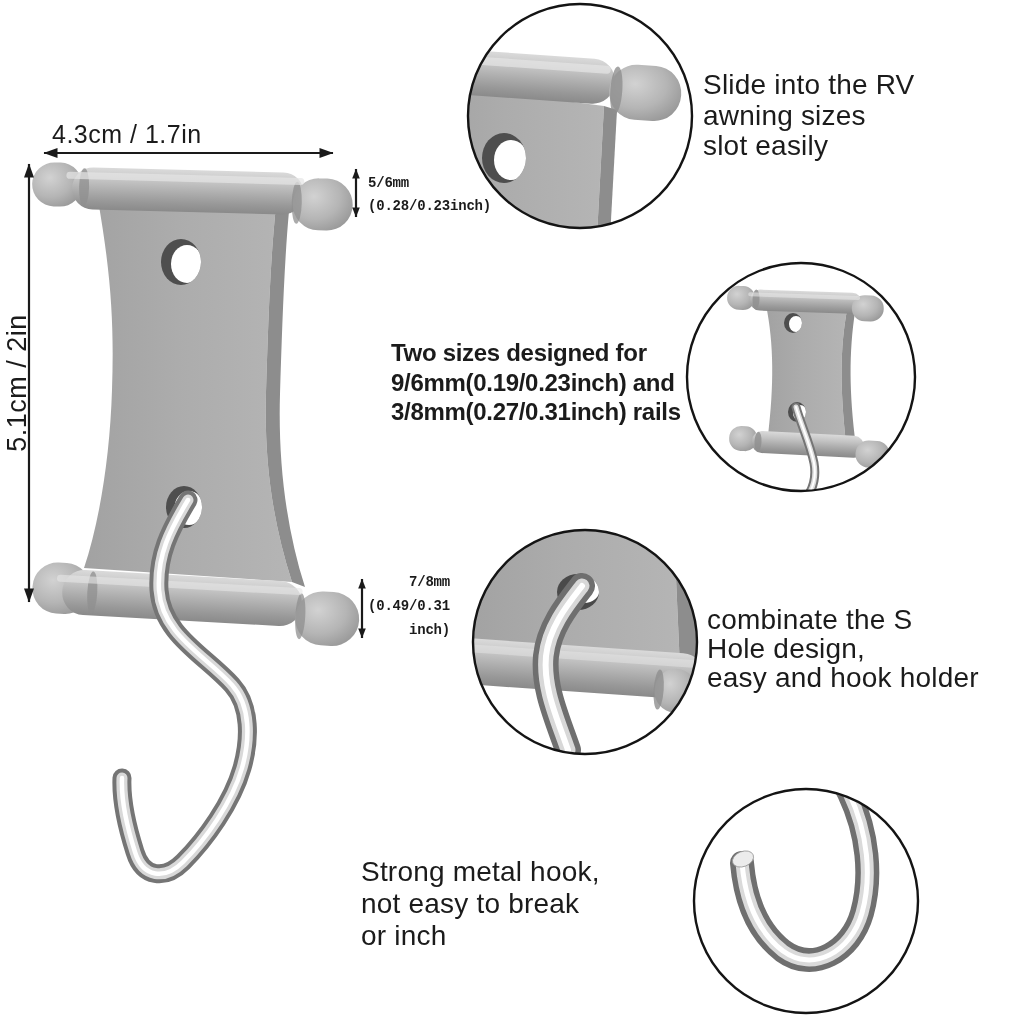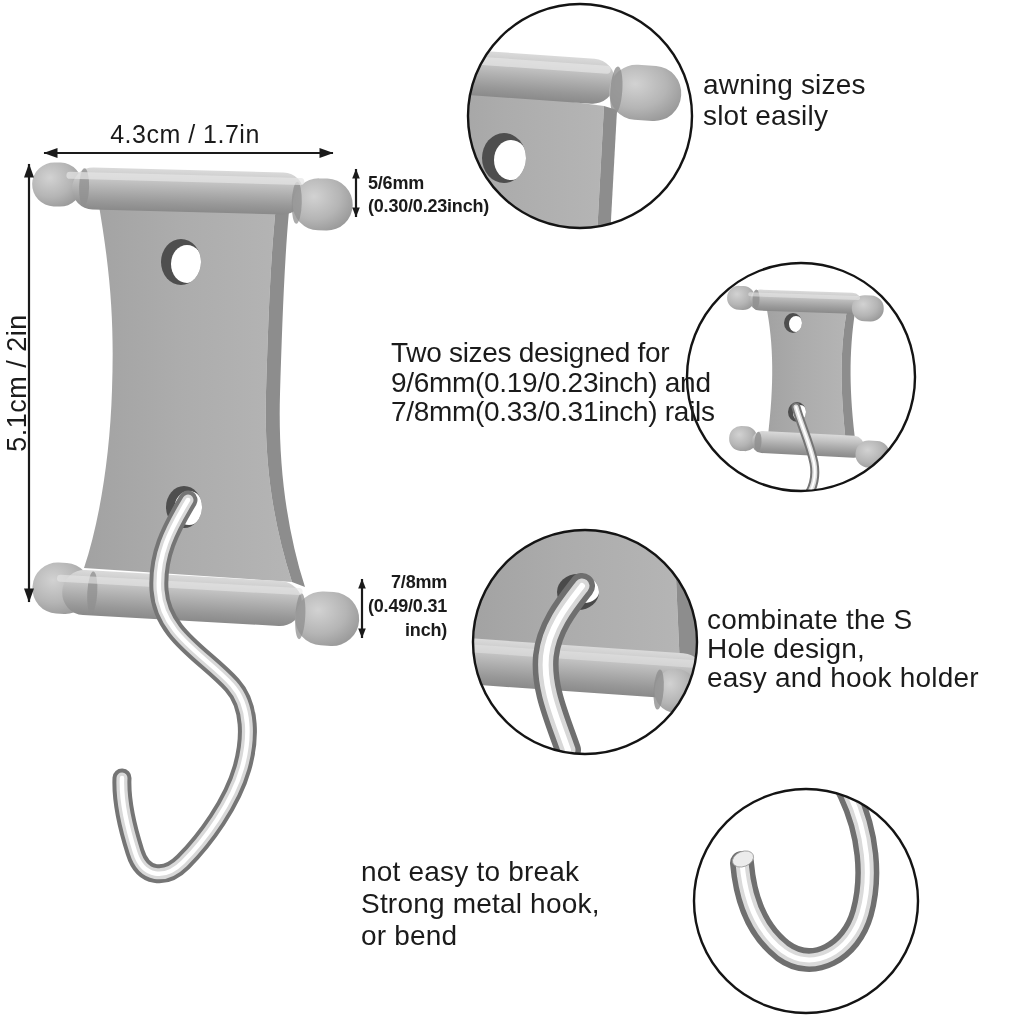--- a/index.html
+++ b/index.html
@@ -3,24 +3,24 @@
 <meta charset="utf-8">
 <style>
   html,body{margin:0;padding:0;background:#fff;}
   #canvas{position:relative;width:1024px;height:1024px;background:#fff;overflow:hidden;
           font-family:"Liberation Sans","DejaVu Sans",sans-serif;color:#1b1b1b;}
   #art{position:absolute;left:0;top:0;}
   .note{position:absolute;white-space:nowrap;}
   .ln{display:block;}
   .dim{font-size:25px;letter-spacing:.5px;color:#1b1b1b;}
   .vlabel{transform:translate(-50%,-50%) rotate(-90deg);}
-  .small-bold{font-size:18px;font-weight:700;line-height:23px;letter-spacing:-.2px;}
-  .mid-bold{font-size:28px;font-weight:400;line-height:29.5px;letter-spacing:-.3px;}
+  .small-bold{font-size:14px;font-weight:700;line-height:23px;letter-spacing:-.2px;font-family:Liberation Mono, monospace;}
+  .mid-bold{font-size:24px;font-weight:700;line-height:29.5px;letter-spacing:-.3px;}
   .feature{font-size:28px;letter-spacing:.2px;}
-  .center{text-align:center;}
+  .center{}
 </style>
 </head>
 <body>
 
 <div id="canvas">
 
 <svg id="art" width="1024" height="1024" viewBox="0 0 1024 1024">
   <defs>
     <linearGradient id="railG" x1="0" y1="0" x2="0" y2="1">
       <stop offset="0" stop-color="#dadada"></stop>
@@ -219,45 +219,46 @@
     <circle cx="806" cy="901" r="112" fill="none" stroke="#141414" stroke-width="2.4"></circle>
   </g>
 </svg>
 
   <div class="note dim center" style="left:52px;top:120px;width:266px;">4.3cm / 1.7in</div>
 
   <div class="note dim vlabel" style="left:17px;top:383px;font-size:27px;">5.1cm / 2in</div>
 
   <div class="note small-bold" style="left:368px;top:172px;">
     <span class="ln">5/6mm</span>
-    <span class="ln">(0.30/0.23inch)</span>
+    <span class="ln">(0.28/0.23inch)</span>
   </div>
 
   <div class="note small-bold" style="left:368px;top:570px;line-height:24px;text-align:right;">
     <span class="ln">7/8mm</span>
     <span class="ln">(0.49/0.31</span>
     <span class="ln">inch)</span>
   </div>
 
   <div class="note mid-bold" style="left:391px;top:338px;">
     <span class="ln">Two sizes designed for</span>
     <span class="ln">9/6mm(0.19/0.23inch) and</span>
-    <span class="ln">7/8mm(0.33/0.31inch) rails</span>
+    <span class="ln">3/8mm(0.27/0.31inch) rails</span>
   </div>
 
   <div class="note feature" style="left:703px;top:70px;line-height:30.5px;">
+    <span class="ln">Slide into the RV</span>
     <span class="ln">awning sizes</span>
     <span class="ln">slot easily</span>
   </div>
 
   <div class="note feature" style="left:707px;top:605px;line-height:29px;">
     <span class="ln">combinate the S</span>
     <span class="ln">Hole design,</span>
     <span class="ln">easy and hook holder</span>
   </div>
 
   <div class="note feature" style="left:361px;top:856px;line-height:32px;">
+    <span class="ln">Strong metal hook,</span>
     <span class="ln">not easy to break</span>
-    <span class="ln">Strong metal hook,</span>
-    <span class="ln">or bend</span>
+    <span class="ln">or inch</span>
   </div>
 
 </div>
 
 </body></html>

